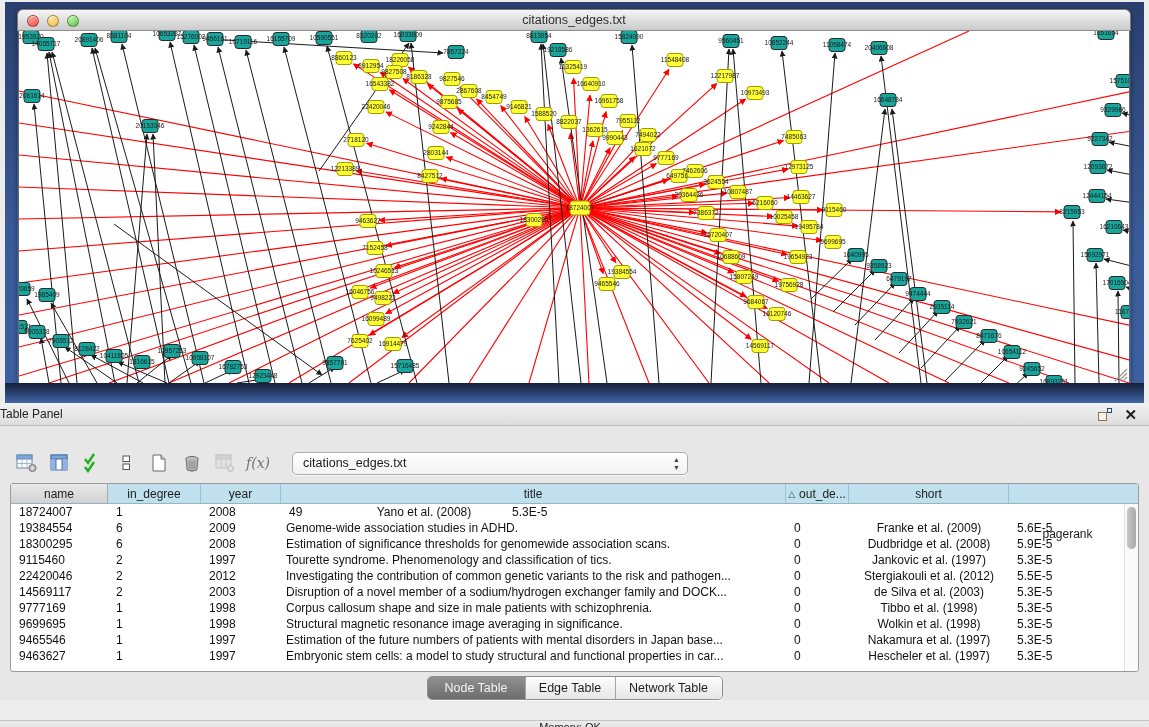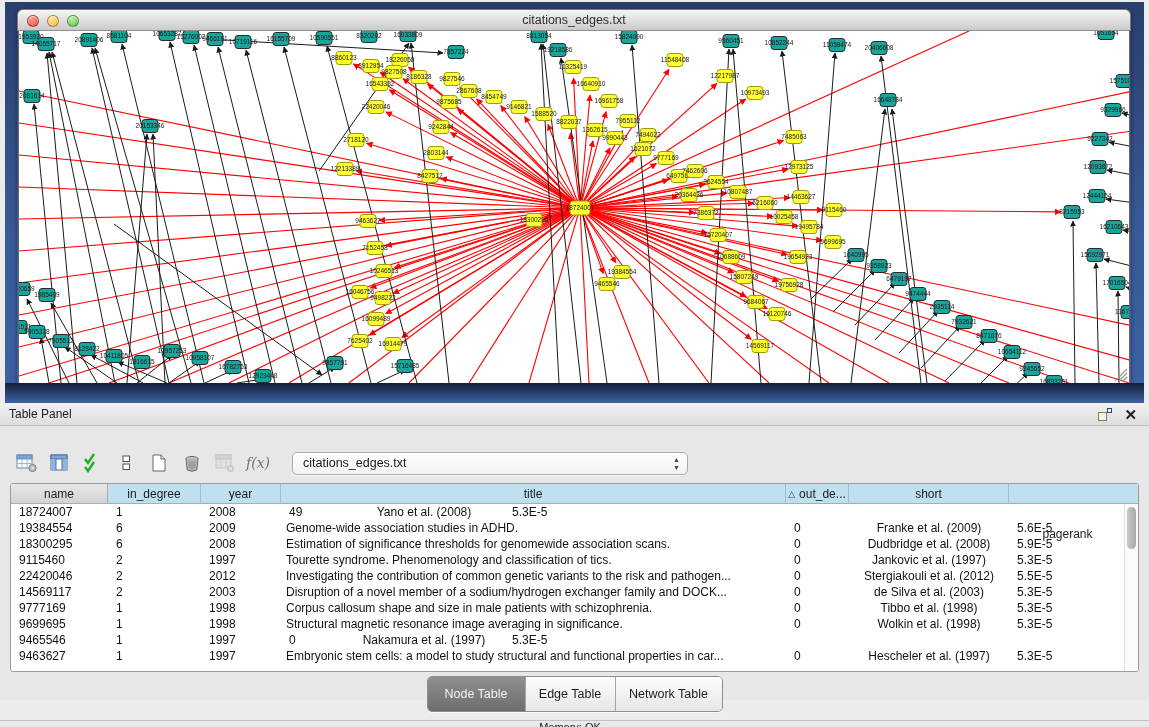--- a/index.html
+++ b/index.html
@@ -29,21 +29,21 @@
   svg line.er { stroke:#ff0000; stroke-width:1.1; }
   svg line.ek { stroke:#1a1a1a; stroke-width:1; }
   svg rect.ny { fill:#ffff33; stroke:#9d9d00; stroke-width:1; }
   svg rect.nt { fill:#18a59b; stroke:#2b2b2b; stroke-width:1; }
   svg line.grip { stroke:#9a9a9a; stroke-width:1.2; }
 
   
   .panel-header { position:absolute; left:0; top:403px; width:1149px; height:23px;
       background:linear-gradient(180deg,#f2f2f2,#dddddd); border-bottom:1px solid #bdbdbd;
       display:flex; align-items:center; }
-  .panel-header .ph-title { font-size:12px; color:#222; padding-left:9px; flex:1; }
+  .panel-header .ph-title { font-size:12px; color:#222; padding-left:0; flex:1; }
   .ph-icons { display:flex; align-items:center; gap:12px; padding-right:12px; }
   .float-ico { position:relative; width:14px; height:13px; }
   .float-ico .sq1 { position:absolute; left:0; bottom:0; width:9px; height:9px; border:1.4px solid #8c7a4a; background:#f4f2ec; }
   .float-ico .sq2 { position:absolute; right:0; top:0; width:5px; height:5px; border:1.4px solid #274a7c; }
   .close-x { font-size:15px; font-weight:bold; color:#222; line-height:13px; }
 
   .panel-body { position:absolute; left:0; top:426px; width:1149px; height:274px; background:#e7e7e7; }
 
   .toolbar { position:absolute; left:12px; top:22px; height:30px; display:flex; align-items:center; }
   .tool-btn { width:30px; height:26px; display:flex; align-items:center; justify-content:center; margin-right:3px; }
@@ -66,21 +66,21 @@
   .tbody { position:relative; }
   .trow { display:flex; height:16px; align-items:center; }
   .td { font-size:12px; color:#111; white-space:nowrap; overflow:hidden; padding-left:8px; }
   .td.c3 { padding-left:5px; }
   .td.c5 { text-align:center; padding-left:0; }
   .vscroll { position:absolute; right:0; top:20px; bottom:0; width:14px; background:#fafafa; border-left:1px solid #e2e2e2; }
   .vthumb { position:absolute; left:2px; top:3px; width:9px; height:42px; border-radius:5px;
       background:linear-gradient(90deg,#c7c7c7,#a9a9a9); }
 
   .segbar { position:absolute; left:0; right:0; top:250px; display:flex; justify-content:center; }
-  .segs { display:flex; border:1px solid #8e8e8e; border-radius:5px; overflow:hidden; height:36px;
+  .segs { display:flex; border:1px solid #8e8e8e; border-radius:5px; overflow:hidden; height:24px;
       box-shadow:0 1px 0 rgba(255,255,255,.7); }
   .seg { font-size:12.5px; display:flex; align-items:center; justify-content:center;
       background:linear-gradient(180deg,#fdfdfd,#e6e6e6); color:#1d1d1d; border-left:1px solid #a5a5a5; }
   .seg:first-child { border-left:none; }
   .seg.active { background:linear-gradient(180deg,#909090,#6d6d6d); color:#f3f3f3; }
   .seg.w0{width:97px} .seg.w1{width:90px} .seg.w2{width:107px}
 
   
   .statusbar { position:absolute; left:0; top:720px; width:1149px; height:27px;
       background:linear-gradient(180deg,#ebebeb,#d9d9d9); border-top:1px solid #c2c2c2;
@@ -705,20 +705,21 @@
           <div class="td c2">1998</div>
           <div class="td c3">Structural magnetic resonance image averaging in significance.</div>
           <div class="td c4">0</div>
           <div class="td c5">Wolkin et al. (1998)</div>
           <div class="td c6">5.3E-5</div>
         </div>
         <div class="trow">
           <div class="td c0">9465546</div>
           <div class="td c1">1</div>
           <div class="td c2">1997</div>
+          <div class="td c3">Estimation of the future numbers of patients with mental disorders in Japan base...</div>
           <div class="td c4">0</div>
           <div class="td c5">Nakamura et al. (1997)</div>
           <div class="td c6">5.3E-5</div>
         </div>
         <div class="trow">
           <div class="td c0">9463627</div>
           <div class="td c1">1</div>
           <div class="td c2">1997</div>
           <div class="td c3">Embryonic stem cells: a model to study structural and functional properties in car...</div>
           <div class="td c4">0</div>

